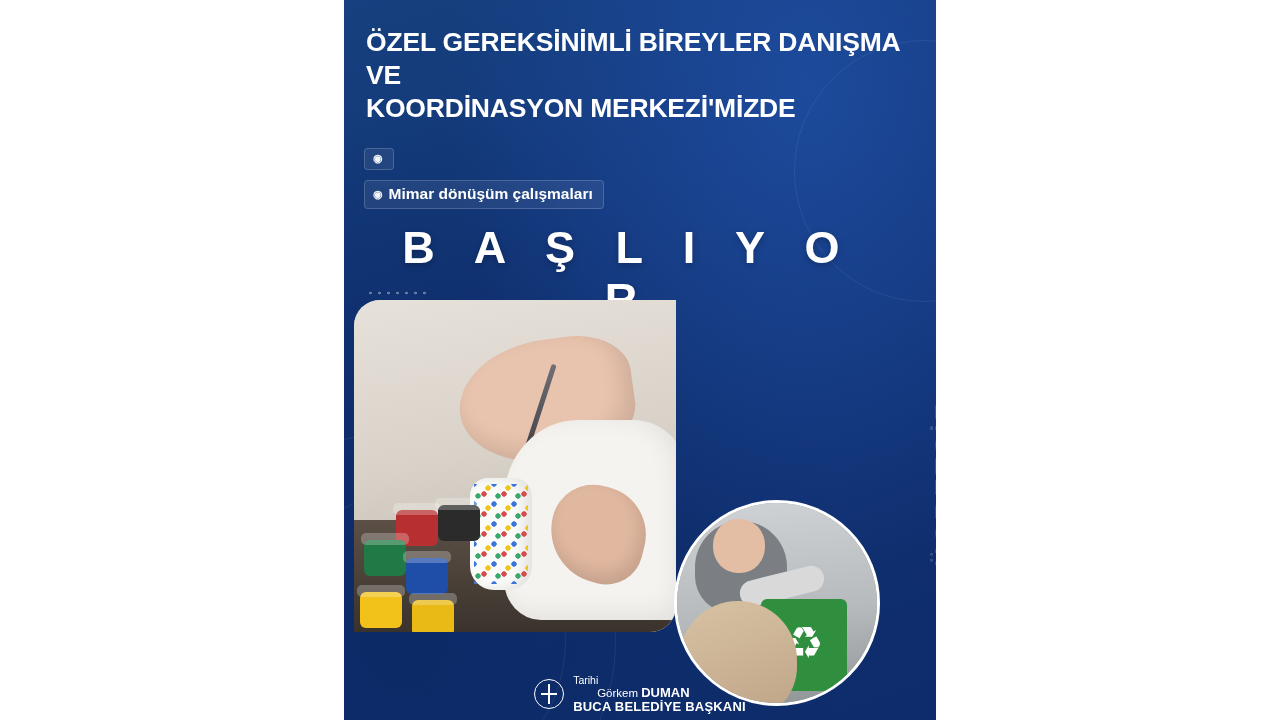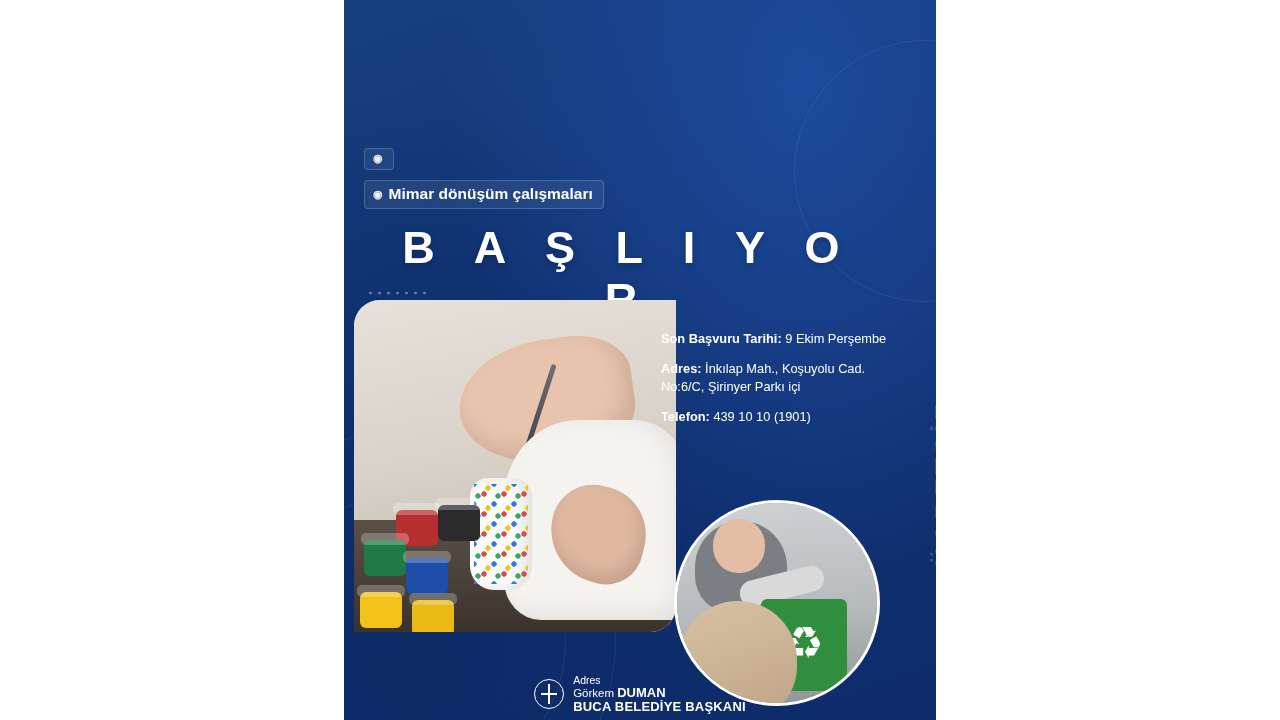--- a/index.html
+++ b/index.html
@@ -325,36 +325,40 @@
     left: 6px; top: 50%;
     transform: translateY(-50%);
     width: 16px; height: 2px;
     background: #ffffff;
   }
   .mayor {
     line-height: 1.08;
     color: #ffffff;
   }
   .mayor .m1 { font-size: 10.5px; font-weight: 400; }
-  .mayor .m2 { font-size: 11.5px; font-weight: 400; }
+  .mayor .m2 { font-size: 11.5px; font-weight: 400; margin-left: 24px; }
   .mayor .m2 b { font-weight: bold; font-size: 13px; }
   .mayor .m3 { font-size: 13px; font-weight: bold; letter-spacing: 0.2px; }
 </style>
 </head>
 <body>
 
 <div class="stage">
 
   <div class="poster">
 
     <div class="deco-circle deco-c1"></div>
     <div class="deco-circle deco-c2"></div>
     <div class="deco-circle deco-c3"></div>
     <div class="deco-dots"></div>
 
+    <div class="headline">
+      <span>ÖZEL GEREKSİNİMLİ BİREYLER DANIŞMA VE</span>
+      <span class="l2">KOORDİNASYON MERKEZİ'MİZDE</span>
+    </div>
 
 
     <div class="bullets">
       <div class="bullet-row">
         <span class="bullet">
           <span class="eye">◉</span>
         </span>
       </div>
       <div class="bullet-row">
         <span class="bullet">
@@ -377,53 +381,38 @@
         <div class="dots"></div>
       </div>
       <div class="pot pot-red"></div>
       <div class="pot pot-black"></div>
       <div class="pot pot-green"></div>
       <div class="pot pot-blue"></div>
       <div class="pot pot-yellow"></div>
       <div class="pot pot-yellow2"></div>
     </div>
 
-    <div class="info">
-      <div class="info-row">
-        <b>Son Başvuru Tarihi:</b>
-        <span>9 Ekim Perşembe</span>
-      </div>
-      <div class="info-row">
-        <b>Adres:</b>
-        <span>İnkılap Mah., Koşuyolu Cad.</span><br>
-        <span>No:6/C, Şirinyer Parkı içi</span>
-      </div>
-      <div class="info-row">
-        <b>Telefon:</b>
-        <span>439 10 10 (1901)</span>
-      </div>
-    </div>
 
     <div class="ucretsiz">ÜCRETSİZ</div>
 
     <div class="photo-recycle">
       <div class="room"></div>
       <div class="kid"></div>
       <div class="kid-face"></div>
       <div class="kid-arm"></div>
       <div class="bin">
         <span class="sym">♻</span>
       </div>
       <div class="girl-hair"></div>
     </div>
 
     <div class="footer">
       <div class="crest"></div>
       <div class="mayor">
-        <div class="m1">Adres</div>
+        <div class="m1">Tarihi</div>
         <div class="m2">
           <span>Görkem</span>
           <b>DUMAN</b>
         </div>
         <div class="m3">BUCA BELEDİYE BAŞKANI</div>
       </div>
     </div>
 
   </div>
 </div>

